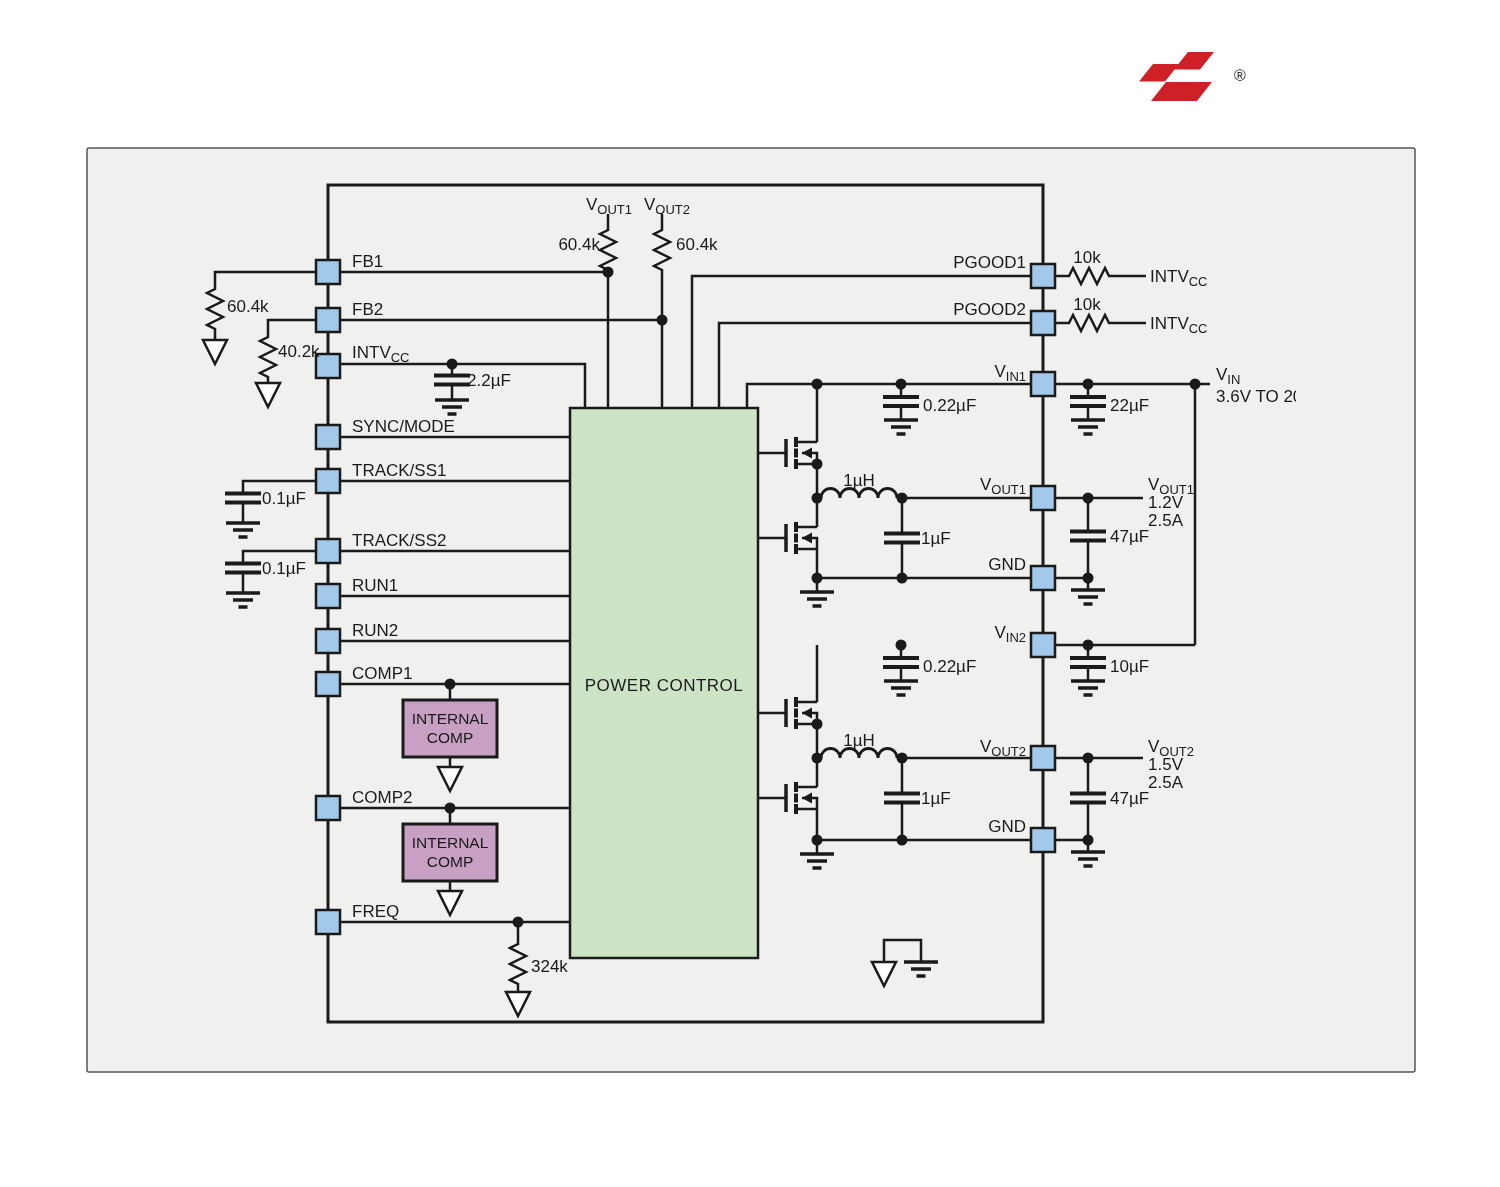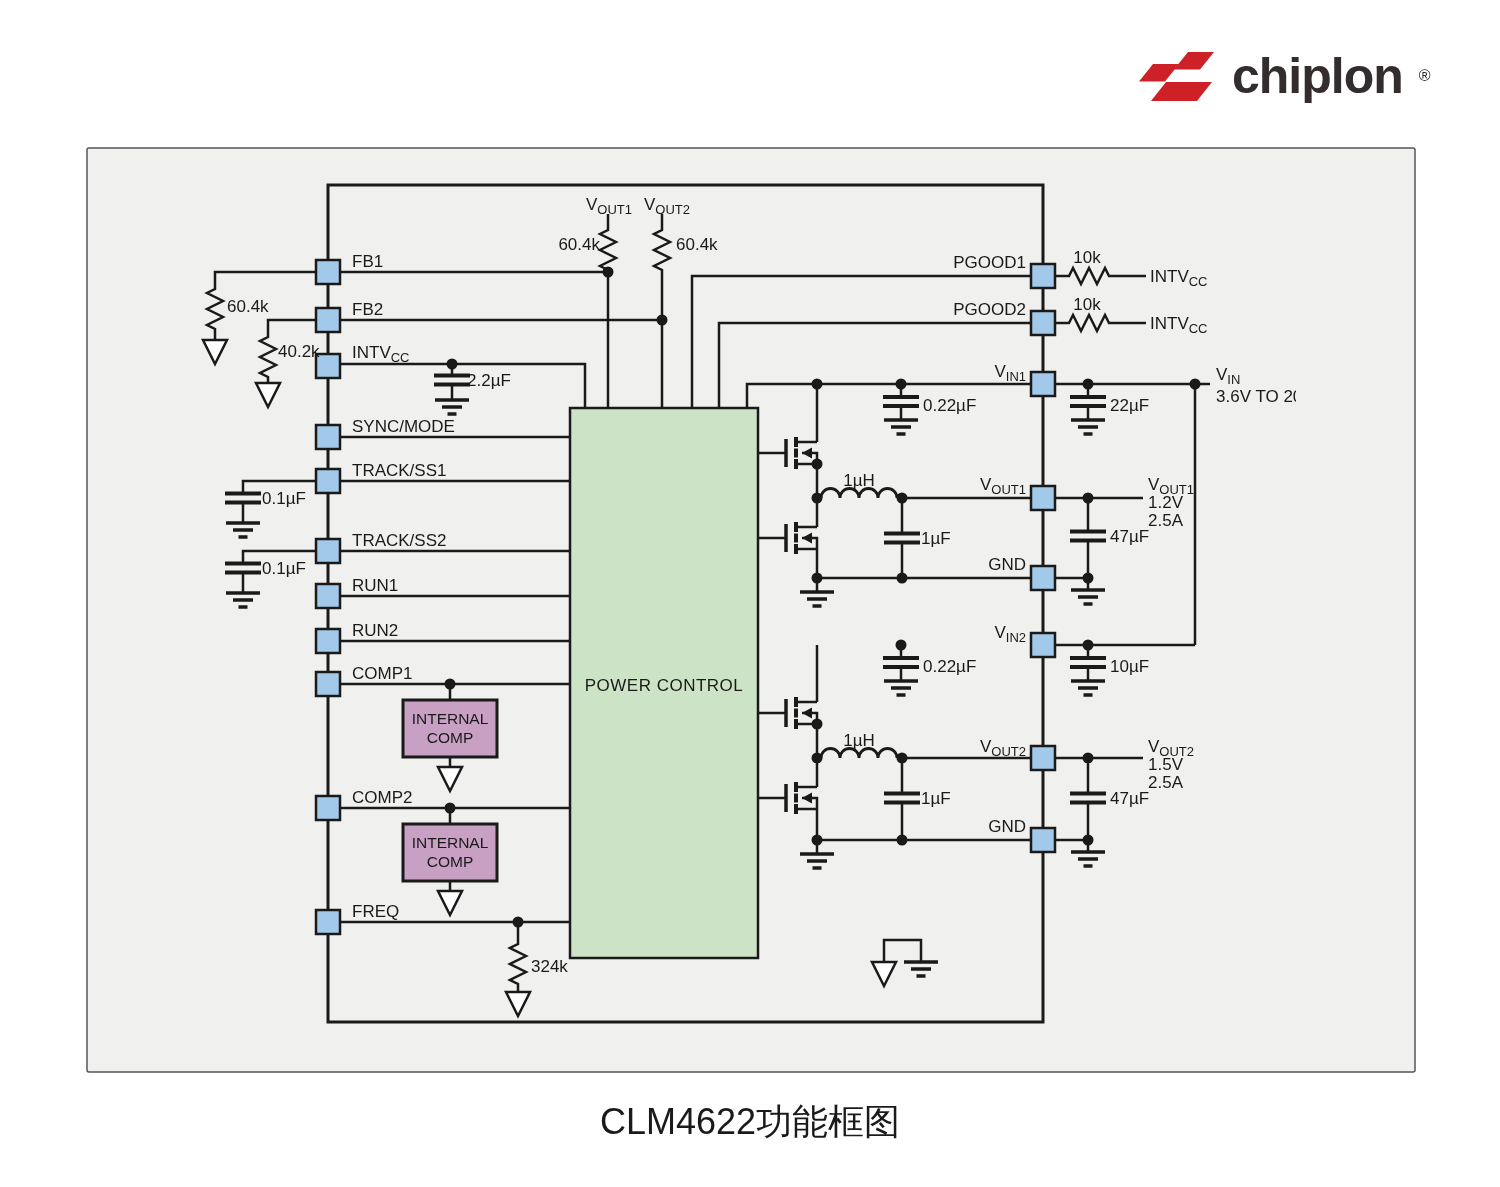--- a/index.html
+++ b/index.html
@@ -29,21 +29,20 @@
 <div class="page">
 
   <div class="logo">
     <svg width="80" height="52" viewBox="0 0 80 52">
       <g fill="#cd2027">
         <polygon points="50,2 76,2 62,19.5 36,19.5"></polygon>
         <polygon points="15,14 41,14 27,31.5 1,31.5"></polygon>
         <polygon points="28,32 74,32 59,51 13,51"></polygon>
       </g>
     </svg>
-    <span class="brand">chiplon</span>
       <sup>®</sup>
   </div>
 
   <svg class="diagram" width="1500" height="1187" viewBox="0 0 1500 1187">
     <defs>
       <g id="resv">
           <polyline class="w" points="0,0 0,4 -8,8 8,16 -8,24 8,32 -8,40 0,44 0,46"></polyline>
         </g>
       <g id="resh">
           <polyline class="w" points="0,0 4,0 8,-8 16,8 24,-8 32,8 40,-8 44,0 45,0"></polyline>
@@ -287,14 +286,13 @@
       <text class="t" x="1148" y="508">1.2V</text>
       <text class="t" x="1148" y="526">2.5A</text>
     </g>
     <g>
       <text class="t" x="1148" y="752"><tspan>V</tspan><tspan class="sub" dy="4">OUT2</tspan></text>
       <text class="t" x="1148" y="770">1.5V</text>
       <text class="t" x="1148" y="788">2.5A</text>
     </g>
   </svg>
 
-  <div class="caption">CLM4622功能框图</div>
 </div>
 
 </body></html>

